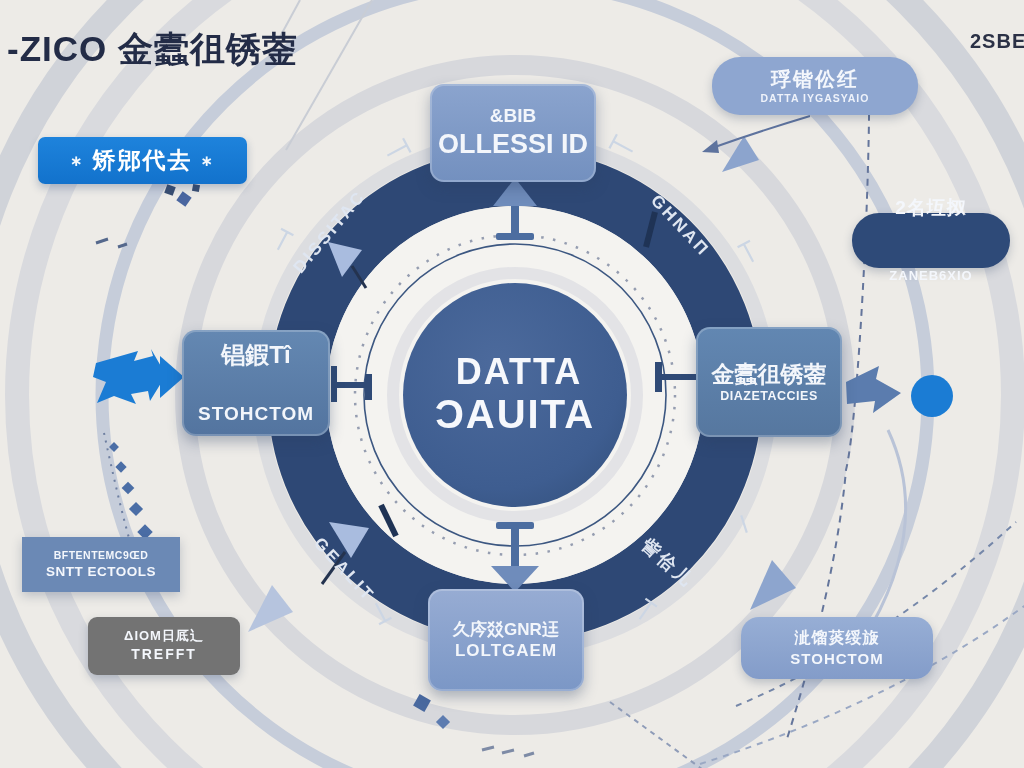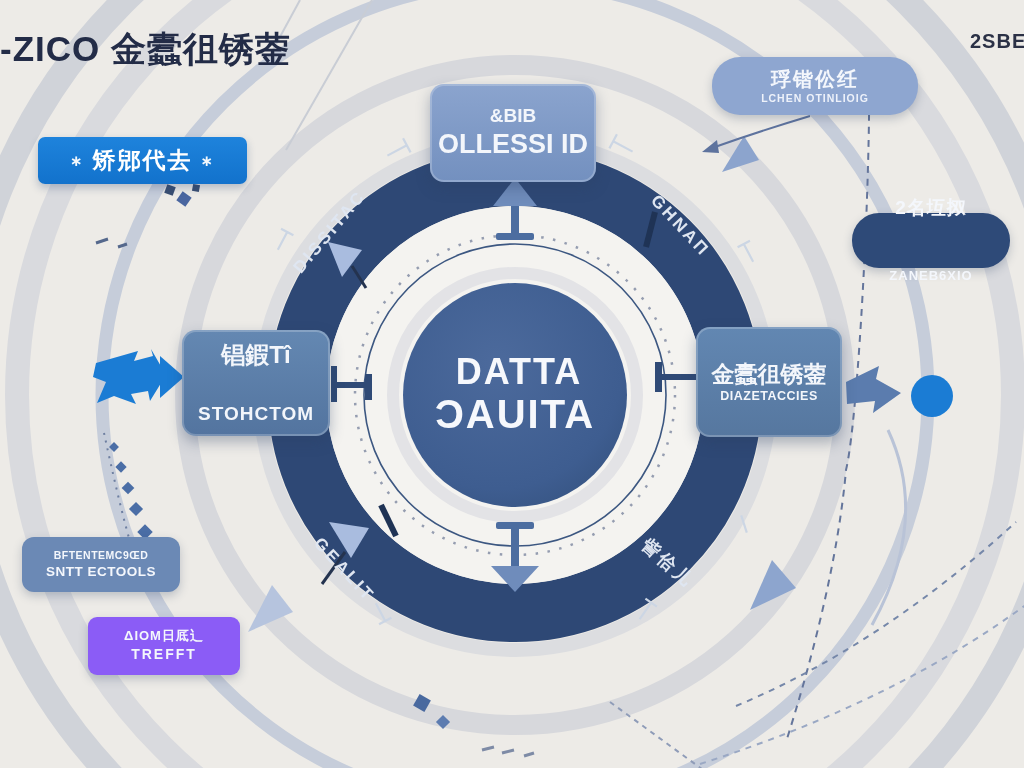--- a/index.html
+++ b/index.html
@@ -6,21 +6,21 @@
   body{
     width:1024px;height:768px;position:relative;overflow:hidden;
     background:#edebe7;
     font-family:"Liberation Sans","DejaVu Sans",sans-serif;
   }
   #decor{position:absolute;left:0;top:0;z-index:1;}
   .txt-layer{position:absolute;left:0;top:0;width:1024px;height:768px;z-index:3;}
 
   .page-title{
     position:absolute;left:0px;top:26px;font-size:35px;font-weight:bold;
-    color:#232c47;letter-spacing:1px;white-space:nowrap;
+    color:#232c47;letter-spacing:1px;white-space:nowrap;padding-left:7px;
   }
   .corner-label{
     position:absolute;left:970px;top:30px;font-size:20px;font-weight:bold;
     color:#2b3146;letter-spacing:1px;white-space:nowrap;
   }
   .badge{
     position:absolute;left:38px;top:137px;width:209px;height:47px;
     background:linear-gradient(180deg,#1e83dc,#1272cc);
     border-radius:7px;display:flex;align-items:center;justify-content:center;
     color:#fff;font-weight:bold;font-size:23px;letter-spacing:2px;
@@ -56,24 +56,24 @@
   .pill-lchen{left:712px;top:57px;width:206px;height:58px;border-radius:28px;background:#8ea6d0;}
   .pill-lchen .l1{font-size:20px;font-weight:bold;letter-spacing:2px;}
   .pill-lchen .l2{font-size:10.5px;font-weight:bold;letter-spacing:1px;color:#eef2fa;}
   .pill-zaneb{left:852px;top:213px;width:158px;height:55px;border-radius:27px;background:#2e4a78;gap:48px;}
   .pill-zaneb .l1{font-size:19px;font-weight:bold;letter-spacing:1px;}
   .pill-zaneb .l2{font-size:13px;font-weight:bold;letter-spacing:1px;}
   .pill-stoh{left:741px;top:617px;width:192px;height:62px;border-radius:18px;
     background:linear-gradient(180deg,#97aed5,#829cc9);background:linear-gradient(180deg,#97aed5,#839cc9);}
   .pill-stoh .l1{font-size:16px;font-weight:bold;letter-spacing:1px;}
   .pill-stoh .l2{font-size:15px;font-weight:bold;letter-spacing:1px;}
-  .pill-tools{left:22px;top:537px;width:158px;height:55px;border-radius:12px;background:#6b89b5;}
+  .pill-tools{left:22px;top:537px;width:158px;height:55px;border-radius:0;background:#6b89b5;}
   .pill-tools .l1{font-size:10.5px;font-weight:bold;letter-spacing:.5px;}
   .pill-tools .l2{font-size:13.5px;font-weight:bold;letter-spacing:.5px;}
-  .pill-traffic{left:88px;top:617px;width:152px;height:58px;border-radius:9px;background:#8b5cf6;}
+  .pill-traffic{left:88px;top:617px;width:152px;height:58px;border-radius:9px;background:#737373;}
   .pill-traffic .l1{font-size:13px;font-weight:bold;letter-spacing:1px;}
   .pill-traffic .l2{font-size:14px;font-weight:bold;letter-spacing:2px;}
 
   .center-text{
     position:absolute;left:515px;top:395px;transform:translate(-50%,-50%);
     text-align:center;color:#f6f8fc;font-weight:bold;line-height:1.12;
     letter-spacing:2px;z-index:3;
   }
   .center-text .c1{font-size:36px;margin-left:8px;}
   .center-text .c2{font-size:40px;}
@@ -252,29 +252,37 @@
     <div class="l2">OLLESSI ID</div>
   </div>
   <div class="node node-left">
     <div class="l1">锠鍜Tî</div>
     <div class="l2">STOHCTOM</div>
   </div>
   <div class="node node-right">
     <div class="l1">金蠹徂锈蓥</div>
     <div class="l2">DIAZETACCIES</div>
   </div>
+  <div class="node node-bottom">
+    <div class="l1">久庈㸚GNR迋</div>
+    <div class="l2">LOLTGAEM</div>
+  </div>
 
   <div class="pill pill-lchen">
     <div class="l1">琈锴伀纴</div>
-    <div class="l2">LCHEN OTINLIOIG</div>
+    <div class="l2">DATTA IYGASYAIO</div>
   </div>
   <div class="pill pill-zaneb">
     <div class="l1">2名坘㧐</div>
     <div class="l2">ZANEB6XIO</div>
   </div>
+  <div class="pill pill-stoh">
+    <div class="l1">泚馏菼绥旇</div>
+    <div class="l2">STOHCTOM</div>
+  </div>
   <div class="pill pill-tools">
     <div class="l1">BFTENTEMC9ŒD</div>
     <div class="l2">SNTT ECTOOLS</div>
   </div>
   <div class="pill pill-traffic">
     <div class="l1">ΔIOM日厎辶</div>
     <div class="l2">TREFFT</div>
   </div>
 
 </div>

